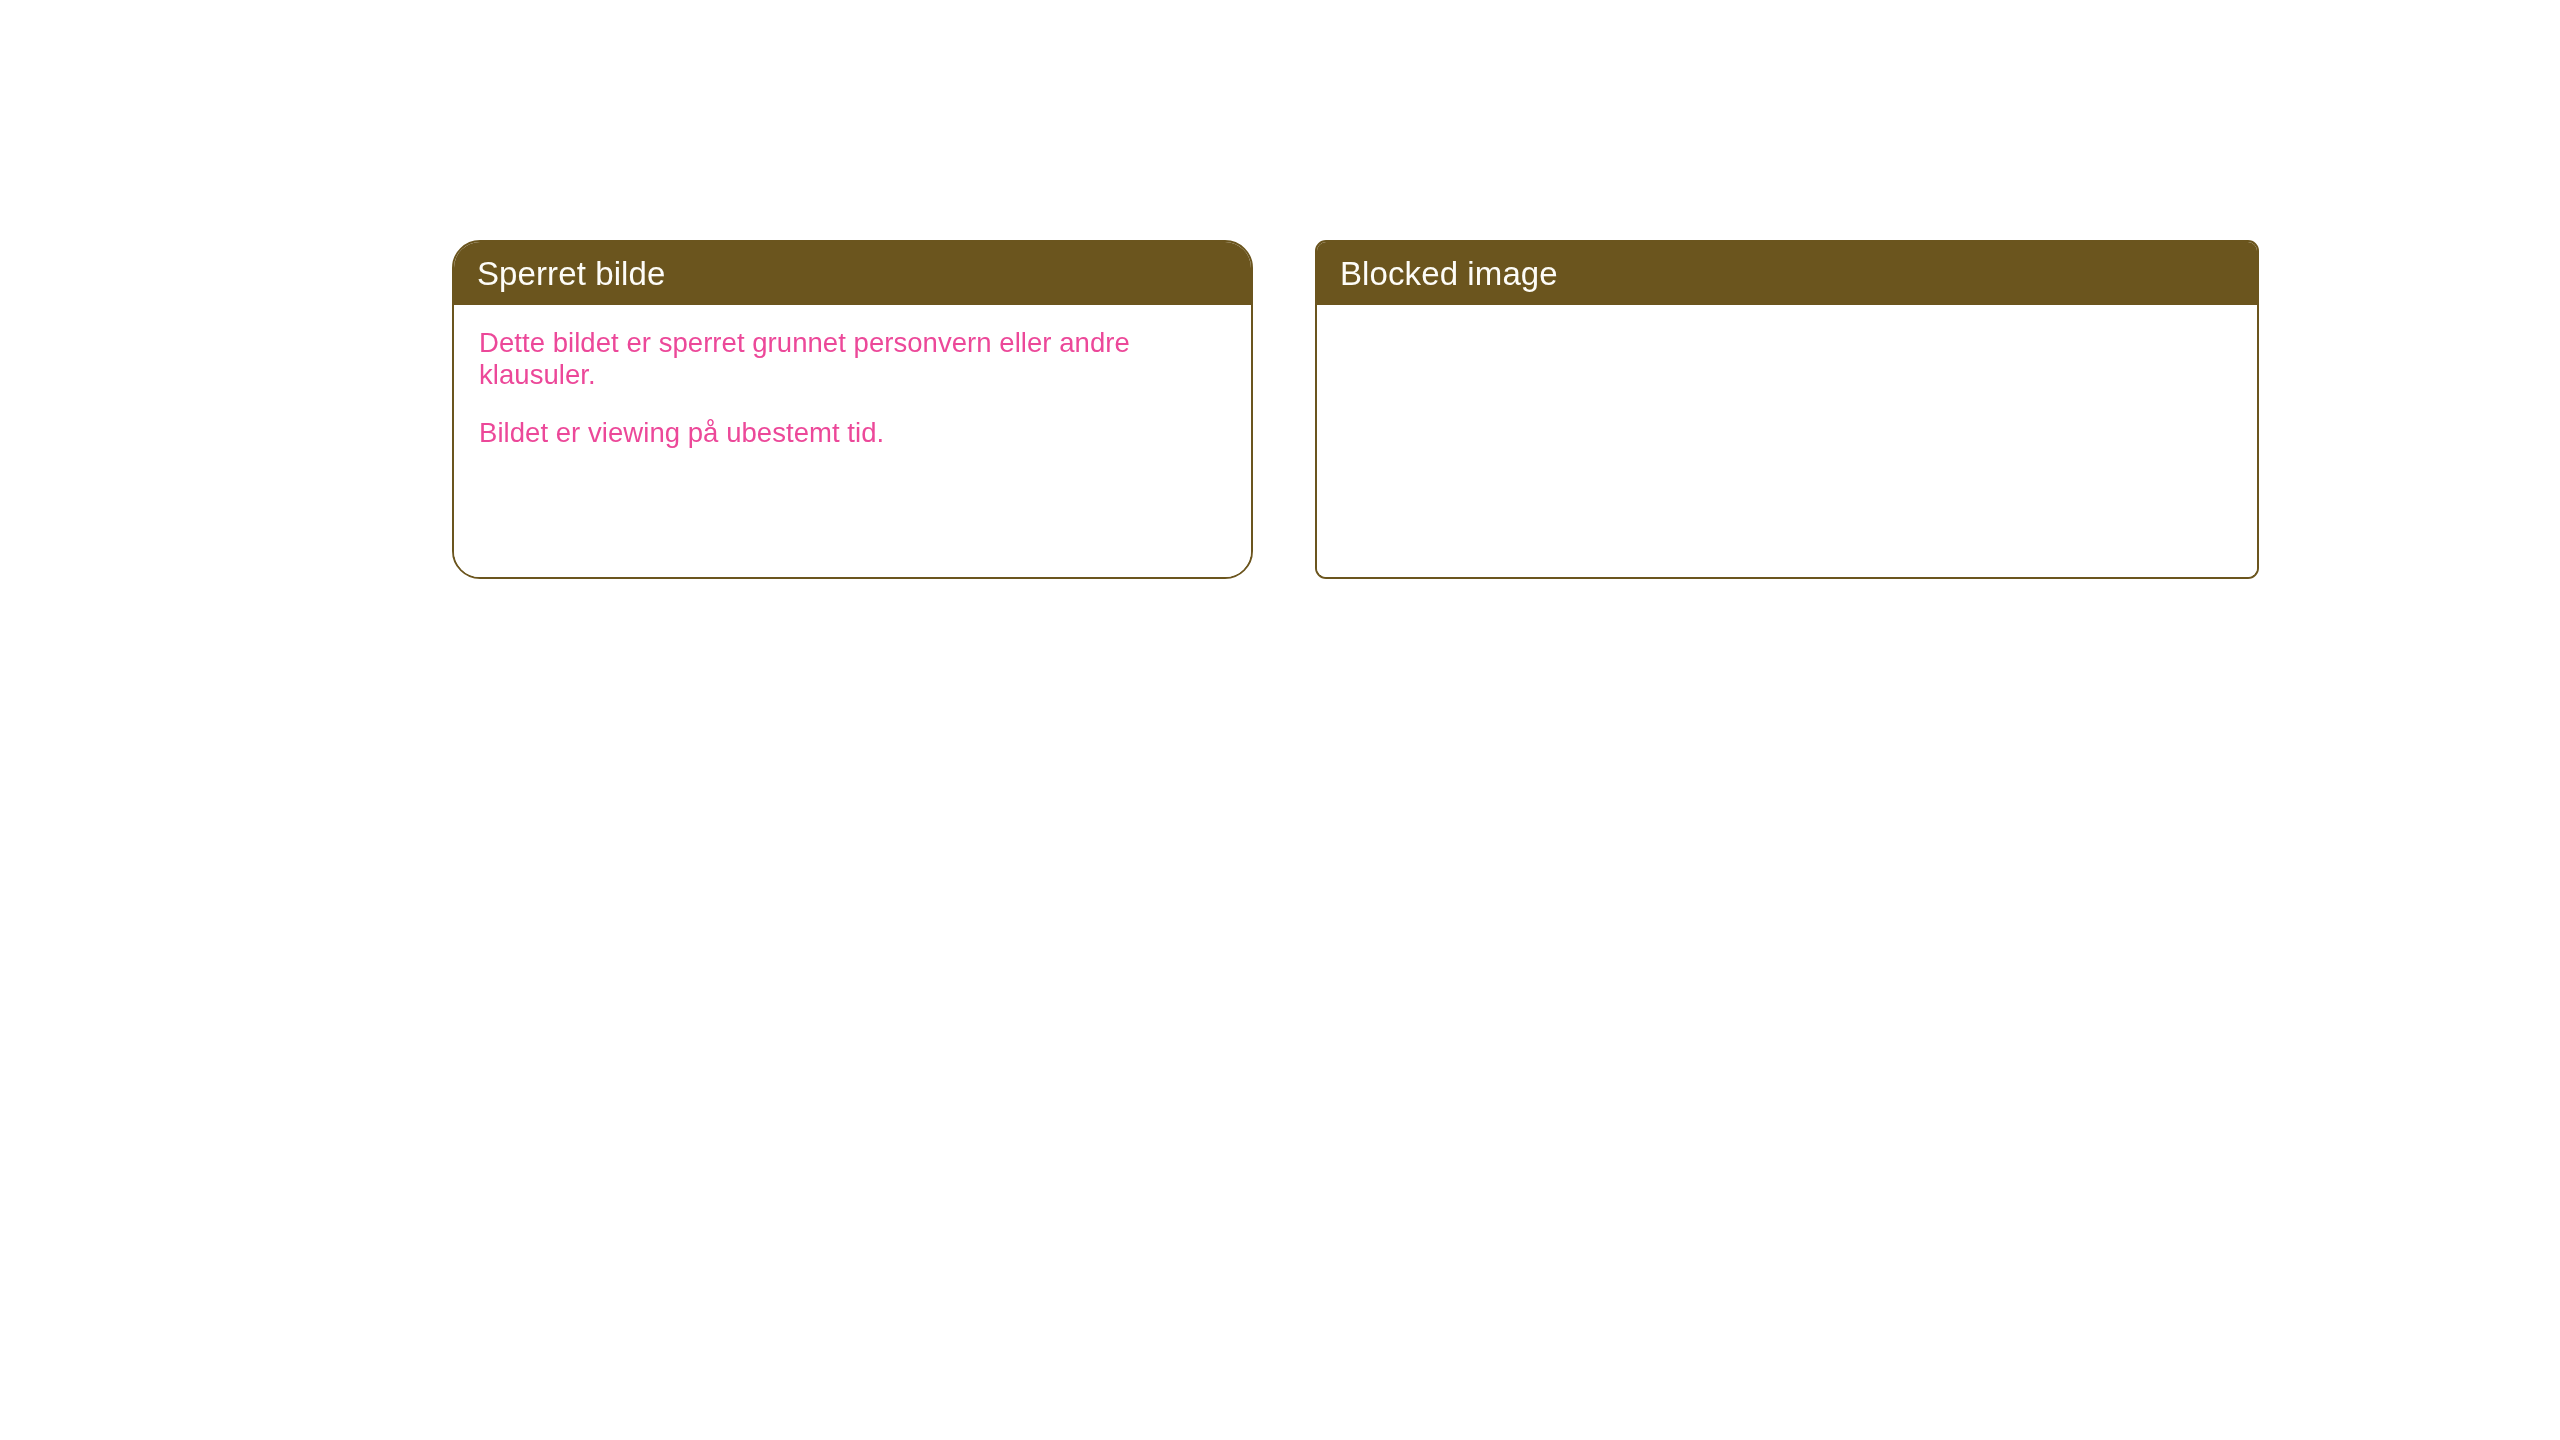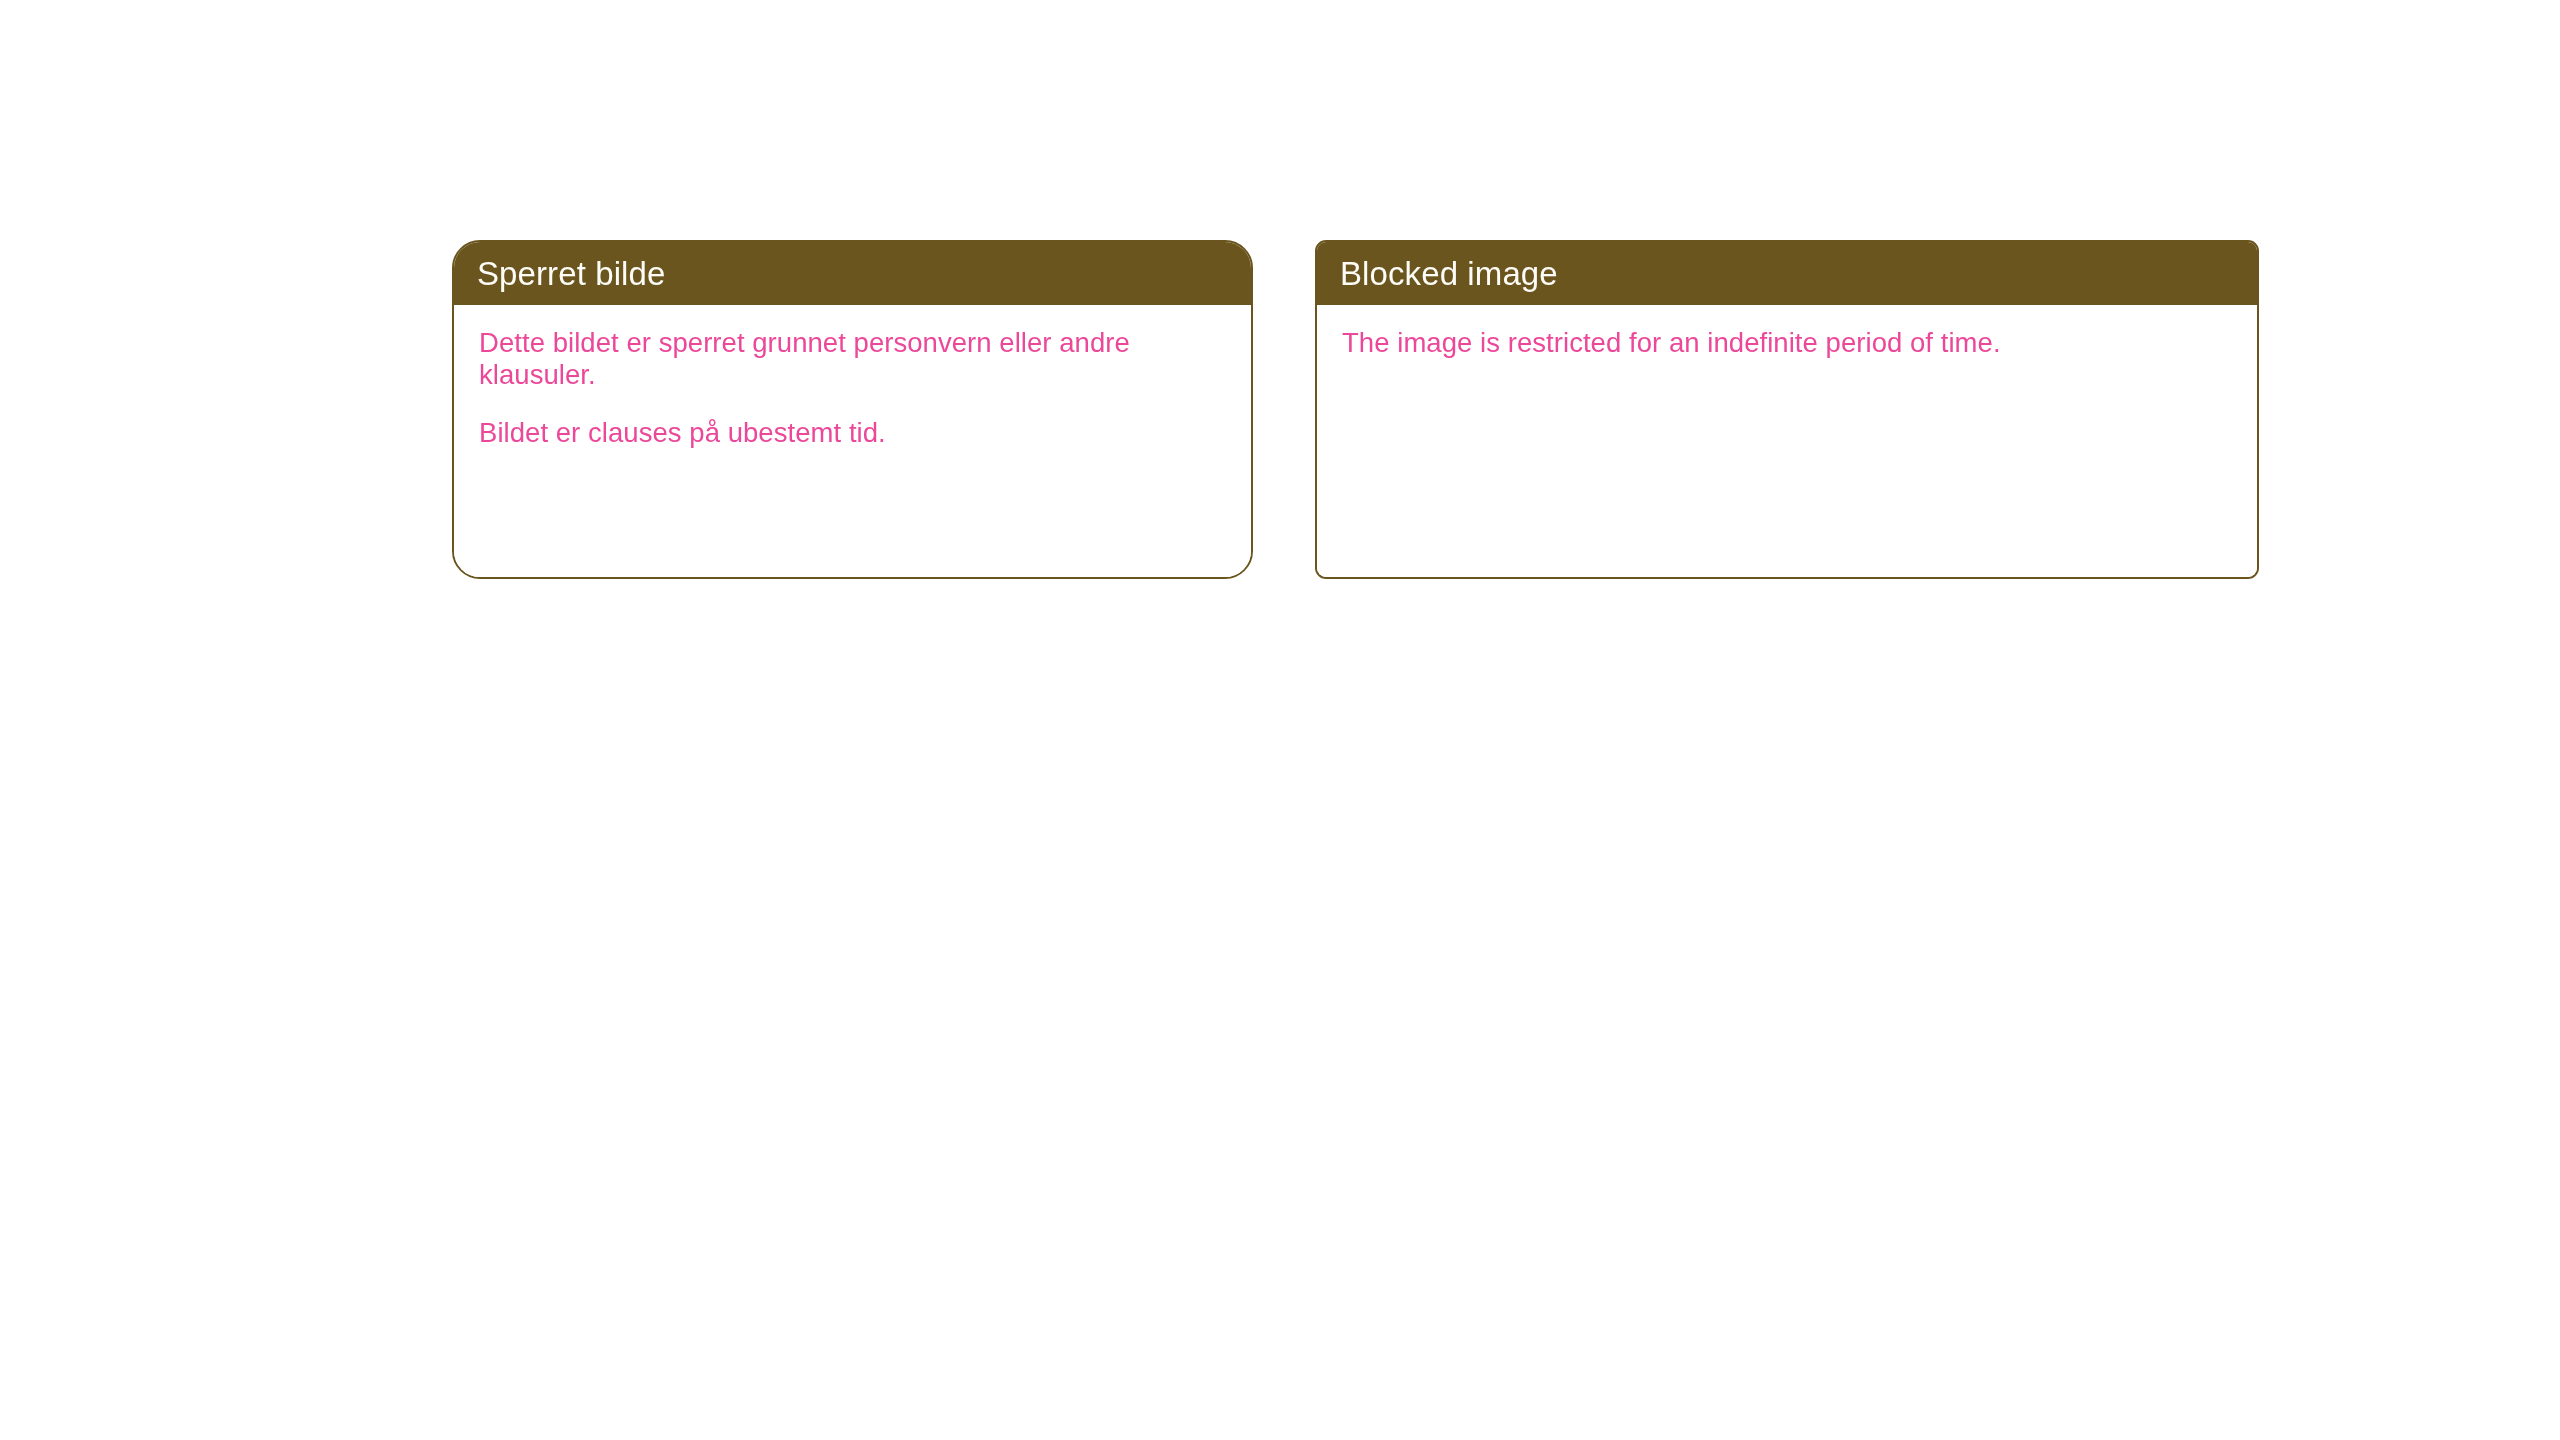--- a/index.html
+++ b/index.html
@@ -76,26 +76,25 @@
 <body>
 
 <div id="stage">
 
   <div class="notice-card" id="card-no">
     <div class="card-header">
       <span class="card-header-title">Sperret bilde</span>
     </div>
     <div class="card-body">
       <p class="card-paragraph">Dette bildet er sperret grunnet personvern eller andre klausuler.</p>
-      <p class="card-paragraph">Bildet er clauses på ubestemt tid.</p>
+      <p class="card-paragraph">Bildet er viewing på ubestemt tid.</p>
     </div>
   </div>
 
   <div class="notice-card" id="card-en">
     <div class="card-header">
       <span class="card-header-title">Blocked image</span>
     </div>
     <div class="card-body">
-      <p class="card-paragraph">The image is restricted for an indefinite period of time.</p>
     </div>
   </div>
 
 </div>
 
 </body></html>

